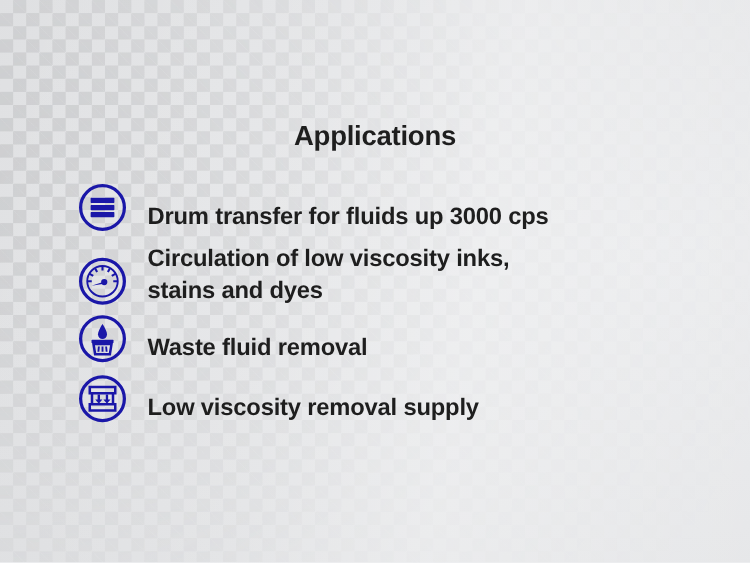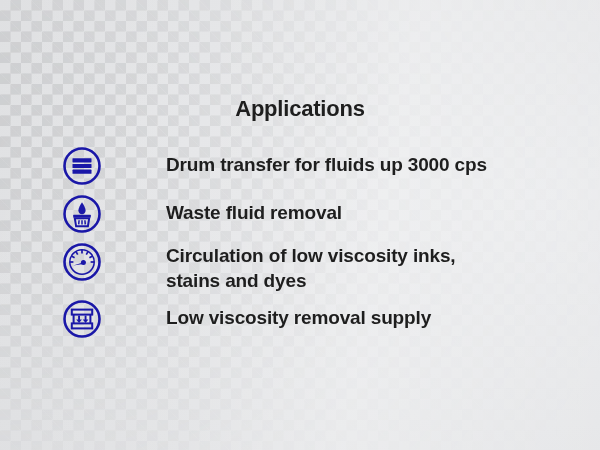--- a/index.html
+++ b/index.html
@@ -80,23 +80,22 @@
 
   .app-list {
     position: absolute;
     top: 146px;
     left: 62px;
     right: 20px;
   }
 
   .list-item {
     display: flex;
-    align-items: flex-start;
+    align-items: flex-end;
     margin-bottom: 8px;
-    gap: 48px;
   }
   .list-item.two-line { margin-bottom: 6px; }
 
   .item-icon {
     flex: 0 0 auto;
     width: 40px;
     height: 40px;
     margin-right: 16px;
     display: block;
   }
@@ -132,37 +131,20 @@
       <div class="list-item">
         <span class="item-icon">
           <svg width="40" height="40" viewBox="0 0 40 40">
             <circle cx="20" cy="20" r="17.5" fill="none" stroke="#1a17a8" stroke-width="2.6"></circle>
             <rect x="10.5" y="12.2" width="19" height="4.2" rx="0.6" fill="#1a17a8"></rect>
             <rect x="10.5" y="17.9" width="19" height="4.2" rx="0.6" fill="#1a17a8"></rect>
             <rect x="10.5" y="23.6" width="19" height="4.2" rx="0.6" fill="#1a17a8"></rect>
           </svg>
         </span>
         <div class="item-label">Drum transfer for fluids up 3000 cps</div>
-      </div>
-
-      <div class="list-item">
-        <span class="item-icon">
-          <svg width="40" height="40" viewBox="0 0 40 40">
-            <circle cx="20" cy="20" r="17.5" fill="none" stroke="#1a17a8" stroke-width="2.6"></circle>
-            <path d="M20 8.2 C20 8.2 16.4 13.6 16.4 16.4 C16.4 18.6 18 20.2 20 20.2 C22 20.2 23.6 18.6 23.6 16.4 C23.6 13.6 20 8.2 20 8.2 Z" fill="#1a17a8"></path>
-            <rect x="11.2" y="20.8" width="17.6" height="2.6" rx="0.5" fill="#1a17a8"></rect>
-            <path d="M12.8 24.2 L27.2 24.2 L25.9 32.3 L14.1 32.3 Z" fill="none" stroke="#1a17a8" stroke-width="2"></path>
-            <g stroke="#1a17a8" stroke-width="1.5">
-              <line x1="17.1" y1="26.2" x2="16.7" y2="30.4"></line>
-              <line x1="20" y1="26.2" x2="20" y2="30.4"></line>
-              <line x1="22.9" y1="26.2" x2="23.3" y2="30.4"></line>
-            </g>
-          </svg>
-        </span>
-        <div class="item-label">Waste fluid removal</div>
       </div>
 
       <div class="list-item two-line">
         <span class="item-icon">
           <svg width="40" height="40" viewBox="0 0 40 40">
             <circle cx="20" cy="20" r="17.5" fill="none" stroke="#1a17a8" stroke-width="2.6"></circle>
             <circle cx="20" cy="20" r="12.2" fill="none" stroke="#1a17a8" stroke-width="1.5"></circle>
             <g stroke="#1a17a8" stroke-width="1.7" stroke-linecap="butt">
               <line x1="20" y1="7.8" x2="20" y2="11.4"></line>
               <line x1="26.1" y1="9.4" x2="24.3" y2="12.6"></line>
@@ -177,20 +159,37 @@
           </svg>
         </span>
         <div class="item-label">Circulation of low viscosity inks,
 stains and dyes</div>
       </div>
 
       <div class="list-item">
         <span class="item-icon">
           <svg width="40" height="40" viewBox="0 0 40 40">
             <circle cx="20" cy="20" r="17.5" fill="none" stroke="#1a17a8" stroke-width="2.6"></circle>
+            <path d="M20 8.2 C20 8.2 16.4 13.6 16.4 16.4 C16.4 18.6 18 20.2 20 20.2 C22 20.2 23.6 18.6 23.6 16.4 C23.6 13.6 20 8.2 20 8.2 Z" fill="#1a17a8"></path>
+            <rect x="11.2" y="20.8" width="17.6" height="2.6" rx="0.5" fill="#1a17a8"></rect>
+            <path d="M12.8 24.2 L27.2 24.2 L25.9 32.3 L14.1 32.3 Z" fill="none" stroke="#1a17a8" stroke-width="2"></path>
+            <g stroke="#1a17a8" stroke-width="1.5">
+              <line x1="17.1" y1="26.2" x2="16.7" y2="30.4"></line>
+              <line x1="20" y1="26.2" x2="20" y2="30.4"></line>
+              <line x1="22.9" y1="26.2" x2="23.3" y2="30.4"></line>
+            </g>
+          </svg>
+        </span>
+        <div class="item-label">Waste fluid removal</div>
+      </div>
+
+      <div class="list-item">
+        <span class="item-icon">
+          <svg width="40" height="40" viewBox="0 0 40 40">
+            <circle cx="20" cy="20" r="17.5" fill="none" stroke="#1a17a8" stroke-width="2.6"></circle>
             <rect x="9.8" y="10.6" width="20.4" height="5.0" fill="none" stroke="#1a17a8" stroke-width="2"></rect>
             <rect x="9.8" y="24.4" width="20.4" height="5.0" fill="none" stroke="#1a17a8" stroke-width="2"></rect>
             <g stroke="#1a17a8" stroke-width="2" stroke-linecap="butt">
               <line x1="11.6" y1="15.6" x2="11.6" y2="24.4"></line>
               <line x1="28.4" y1="15.6" x2="28.4" y2="24.4"></line>
             </g>
             <g fill="#1a17a8">
               <rect x="16.1" y="16.6" width="1.9" height="4.4"></rect>
               <path d="M14.2 20.6 L19.9 20.6 L17.05 24.0 Z"></path>
               <rect x="22.6" y="16.6" width="1.9" height="4.4"></rect>

